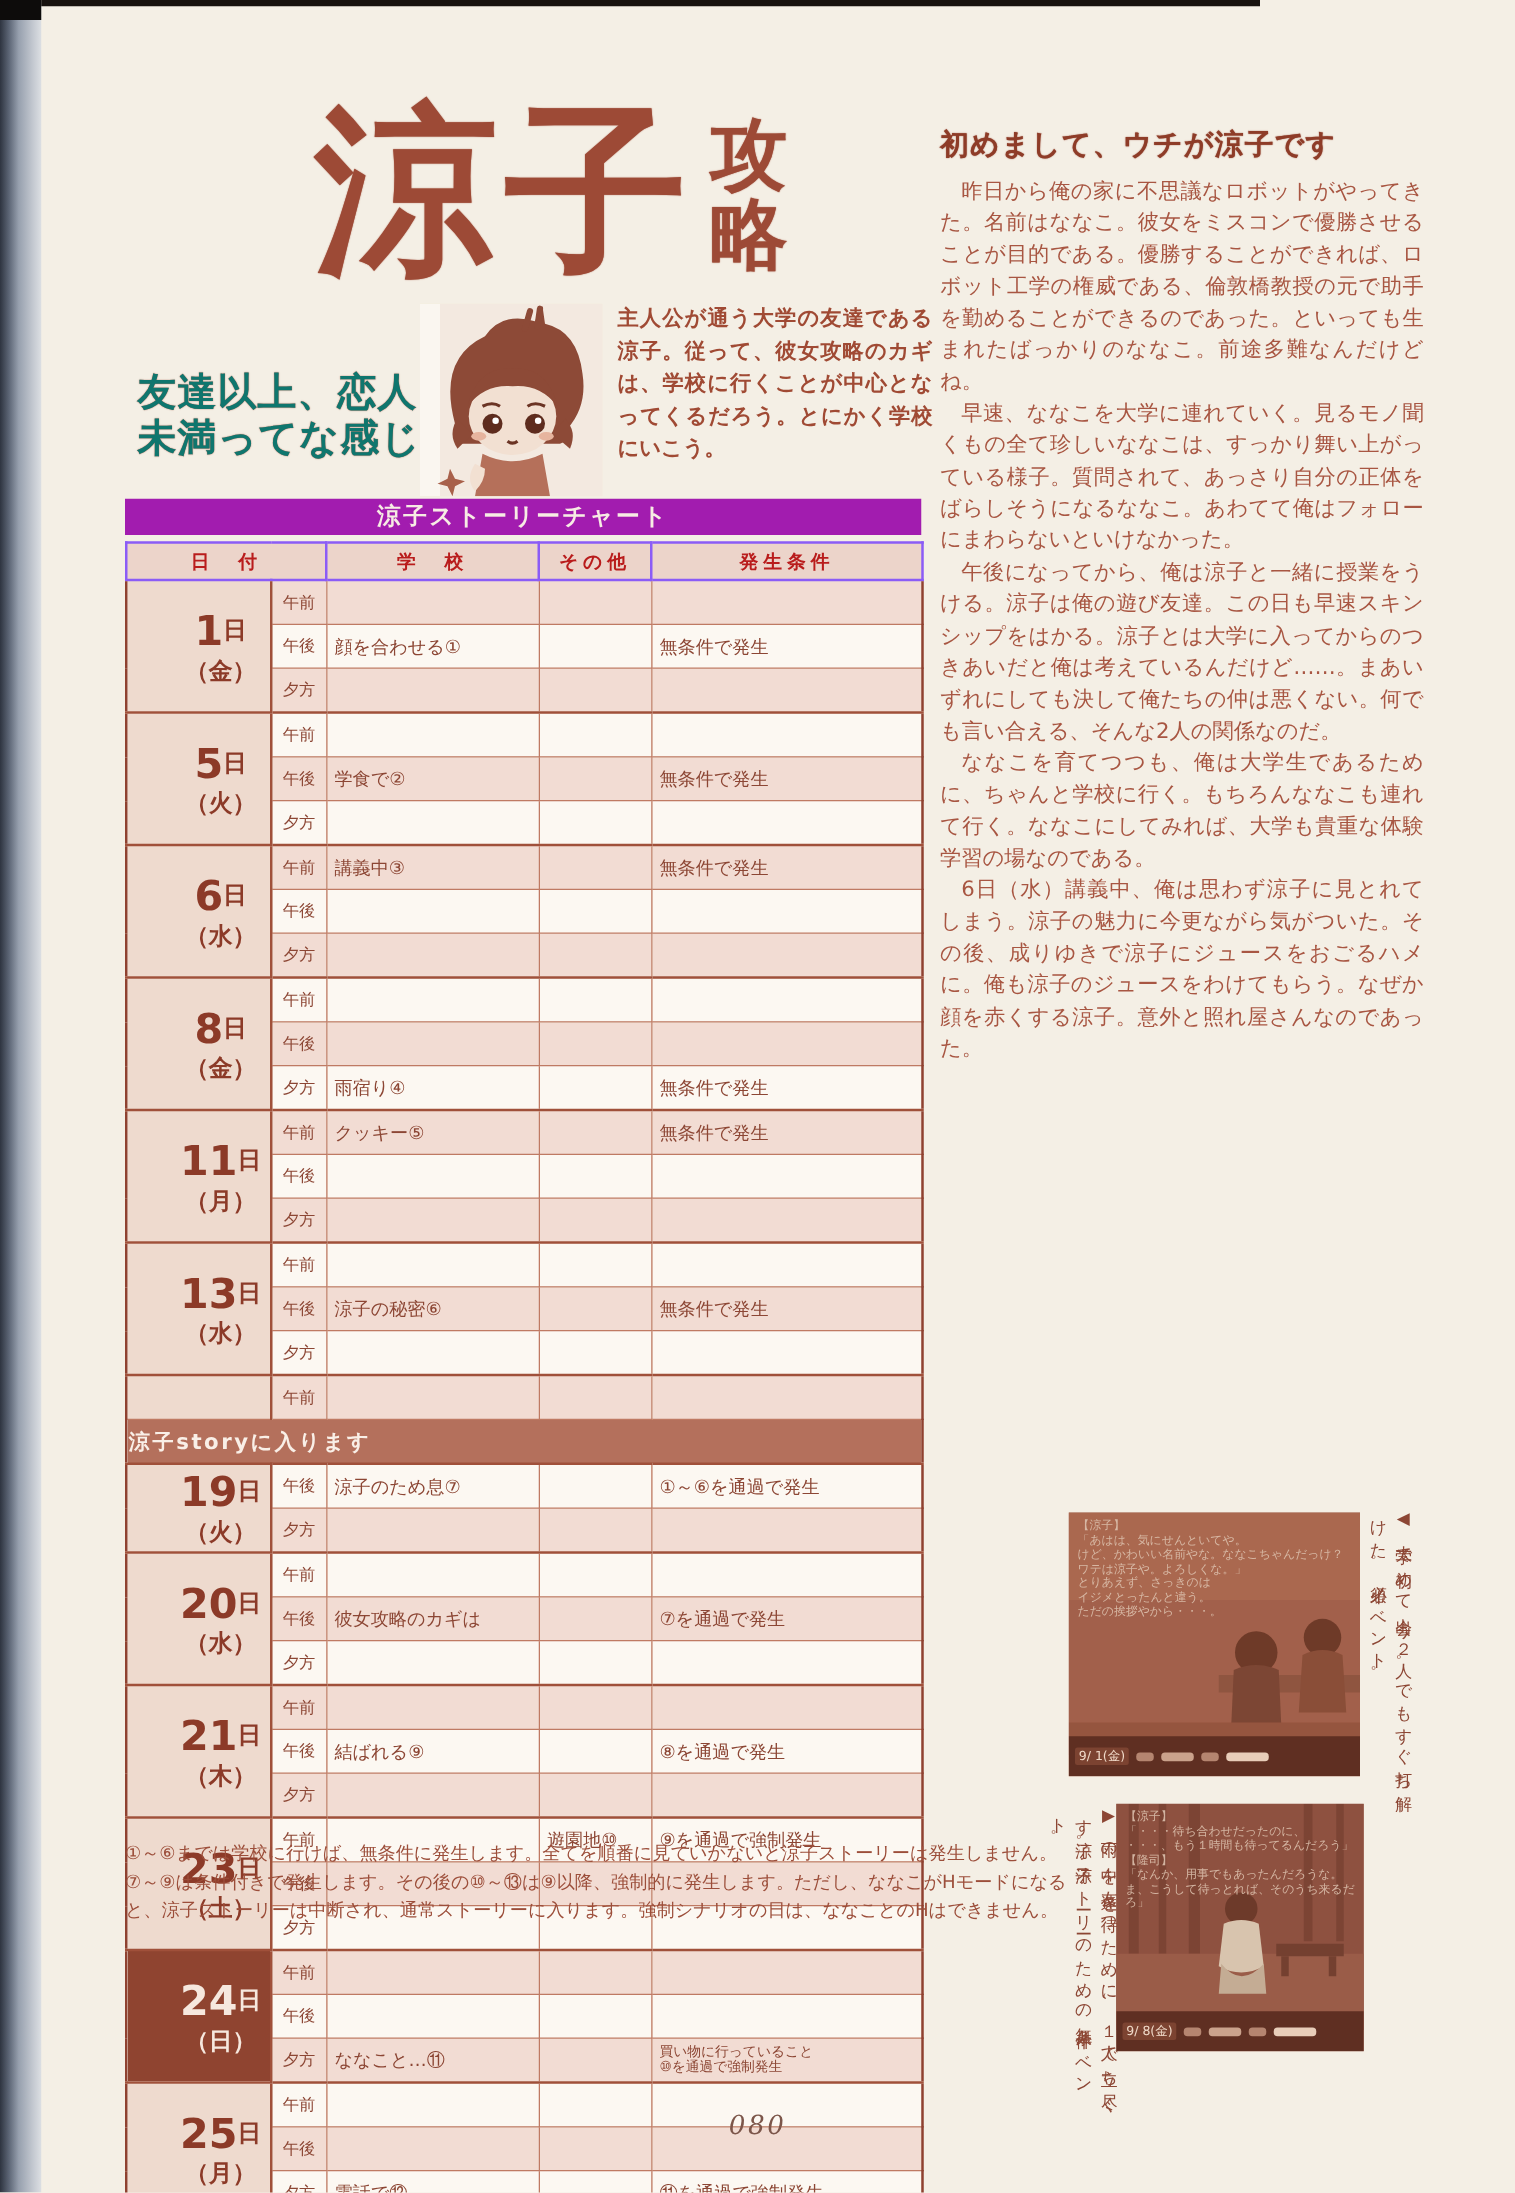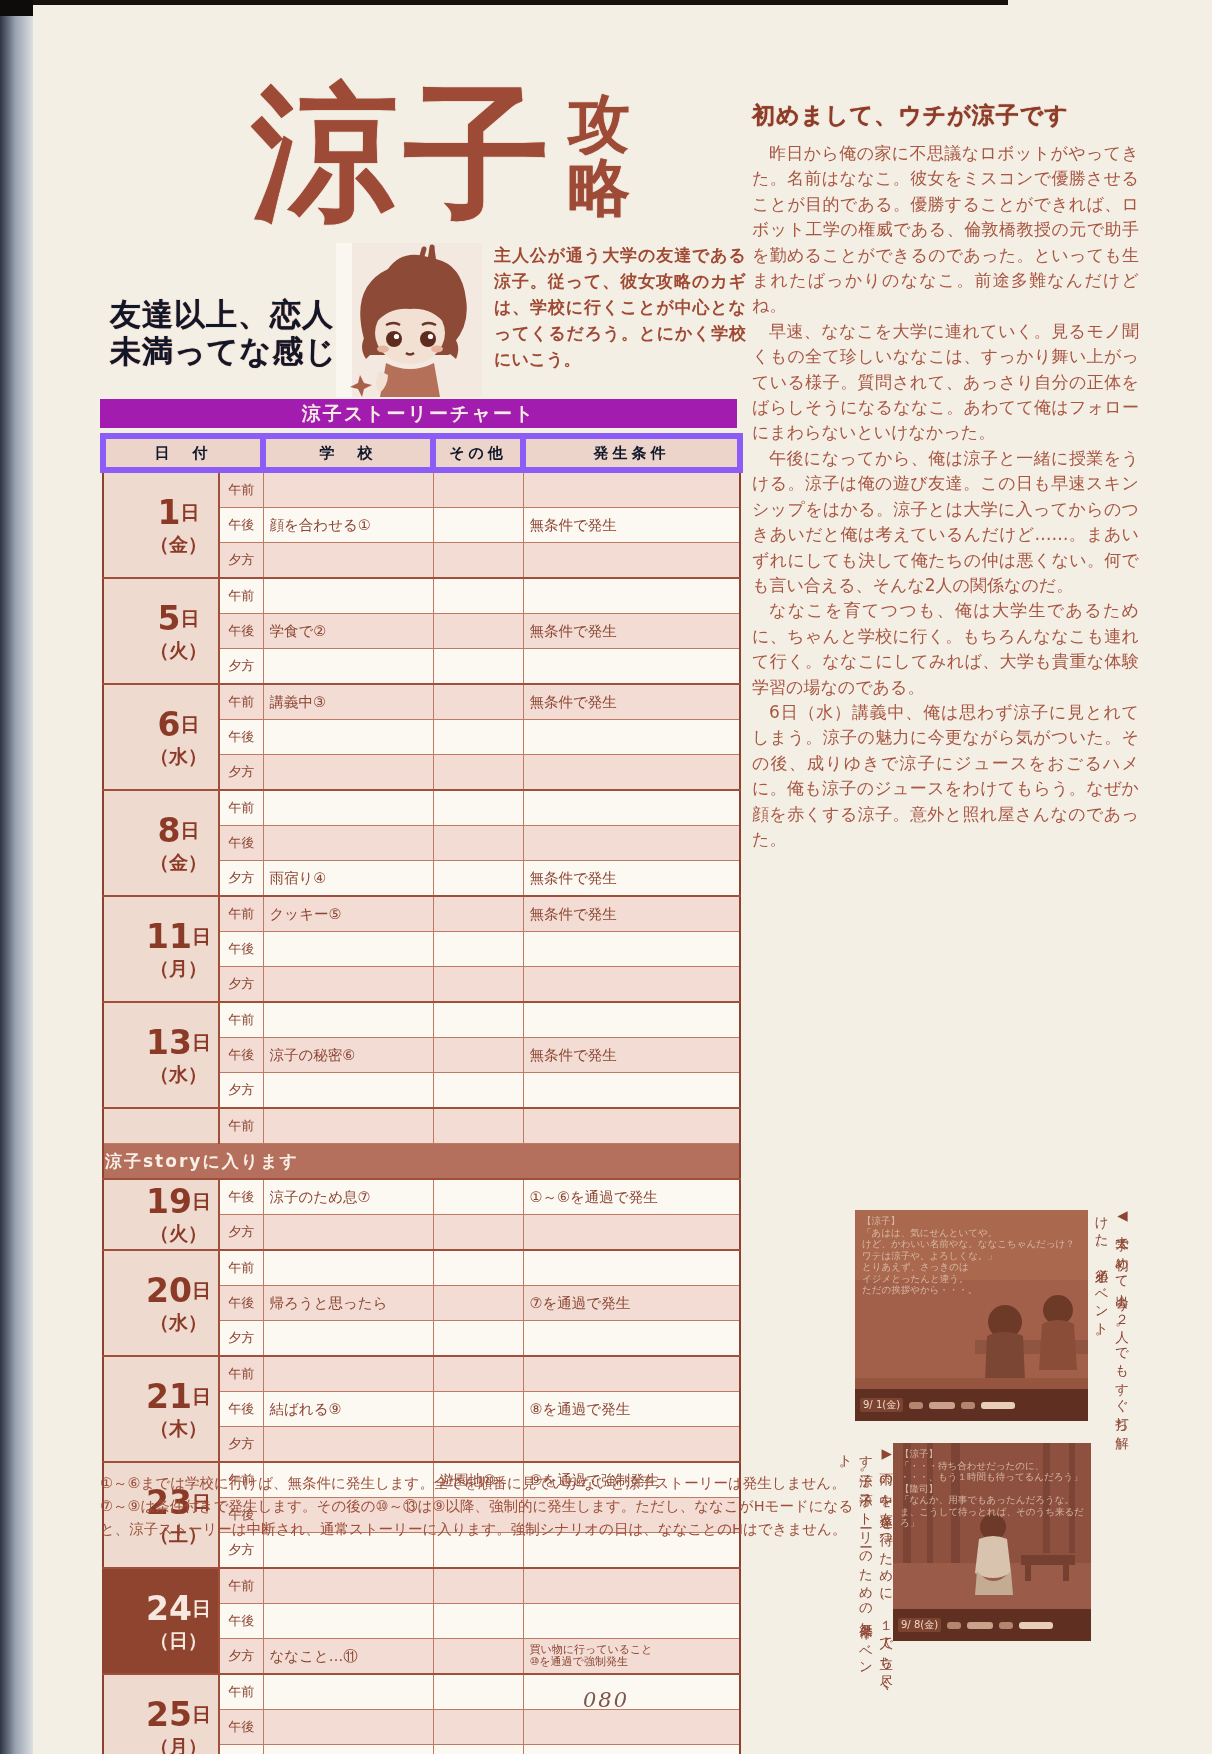--- a/index.html
+++ b/index.html
@@ -14,35 +14,35 @@
   .top-line{position:absolute;left:33px;top:0;width:975px;height:5px;background:#17120e;}
   .corner{position:absolute;left:0;top:0;width:33px;height:16px;background:#0d0c0b;}
 
   
   .title-wrap{position:absolute;left:252px;top:78px;display:flex;align-items:flex-start;}
   .title-main{font-size:146px;font-weight:bold;color:#9d4a36;letter-spacing:6px;line-height:150px;
     text-shadow:0 0 1px #9d4a36;}
   .title-sub{display:flex;flex-direction:column;margin-left:12px;margin-top:14px;}
   .title-sub span{font-size:62px;font-weight:bold;color:#9d4a36;line-height:64px;text-shadow:0 0 1px #9d4a36;}
 
-  .tagline{position:absolute;left:110px;top:296px;color:#0f172a;font-weight:bold;
+  .tagline{position:absolute;left:110px;top:296px;color:#0f766e;font-weight:bold;
     font-size:31px;line-height:37px;letter-spacing:1px;text-shadow:0 0 1px #9c4632;}
 
   .portrait{position:absolute;left:336px;top:243px;width:146px;height:154px;background:#f3e9e0;}
 
   .intro{position:absolute;left:494px;top:242px;width:252px;font-size:17px;line-height:26px;
     color:#a04a34;font-weight:bold;text-align:justify;}
 
   
   .chart-banner{position:absolute;left:100px;top:399px;width:637px;height:29px;background:#a21caf;
     color:#f7ece4;font-size:19px;font-weight:bold;text-align:center;line-height:29px;letter-spacing:2px;}
   table.chart{position:absolute;left:100px;top:433px;width:637px;border-collapse:collapse;
     border:2px solid #8f4130;table-layout:fixed;}
-  table.chart th{height:26px;background:#ecd4ca;color:#0f172a;font-size:15px;font-weight:bold;
-    border:6px solid #8b5cf6;letter-spacing:4px;margin-left:21px;}
+  table.chart th{height:26px;background:#ecd4ca;color:#b91c1c;font-size:15px;font-weight:bold;
+    border:2px solid #8b5cf6;letter-spacing:4px;margin-left:21px;}
   table.chart td{border:1px solid #bf7a63;height:32px;overflow:hidden;}
   tr.rowA td{background:#f2dcd3;}
   tr.rowB td{background:#fcf8f2;}
   tr.bstart td{border-top:2px solid #a0503a;}
   td.date{background:#eedace !important;text-align:center;vertical-align:middle;color:#8c3a28;
     border-right:2px solid #a0503a !important;padding-left:36px;}
   td.date .dnum{font-size:33px;font-weight:bold;vertical-align:middle;}
   td.date .dday{font-size:19px;font-weight:bold;vertical-align:middle;}
   td.date.dark{background:#8f4430 !important;color:#f6e8de;}
   td.time{font-size:13px;color:#8c4634;text-align:center;width:44px;}
@@ -287,21 +287,21 @@
       </tr>
       <tr class="rowB bstart">
         <td class="date" rowspan="3"><span class="dnum">20</span><span class="dday">日（水）</span></td>
         <td class="time">午前</td>
         <td class="cell diag"></td>
         <td class="cell diag"></td>
         <td class="cell diag"></td>
       </tr>
       <tr class="rowA">
         <td class="time">午後</td>
-        <td class="cell">帰ろうと思ったら</td>
+        <td class="cell">彼女攻略のカギは</td>
         <td class="cell diag"></td>
         <td class="cell">⑦を通過で発生</td>
       </tr>
       <tr class="rowB">
         <td class="time">夕方</td>
         <td class="cell diag"></td>
         <td class="cell diag"></td>
         <td class="cell diag"></td>
       </tr>
       <tr class="rowA bstart">

